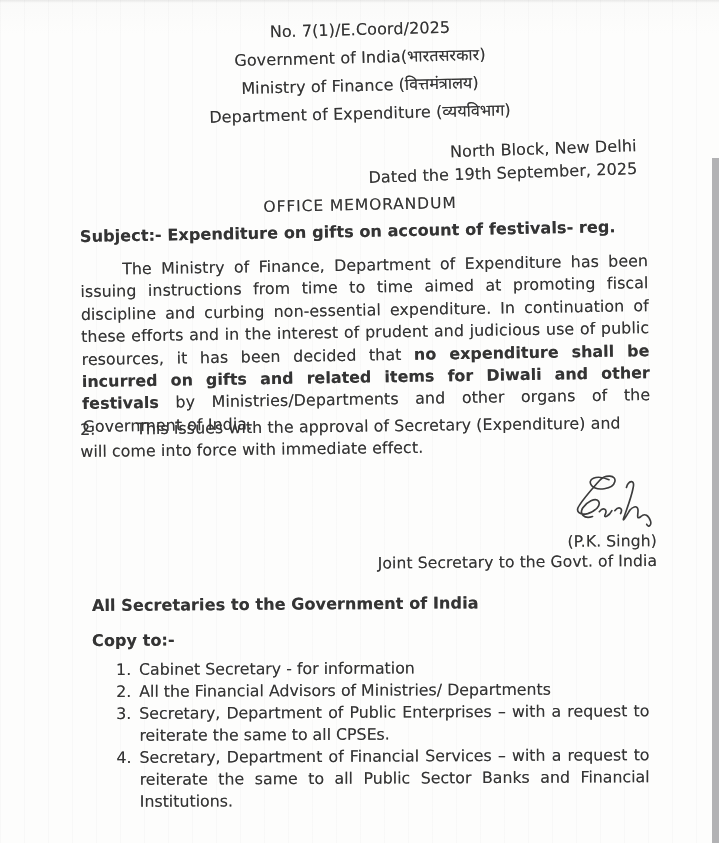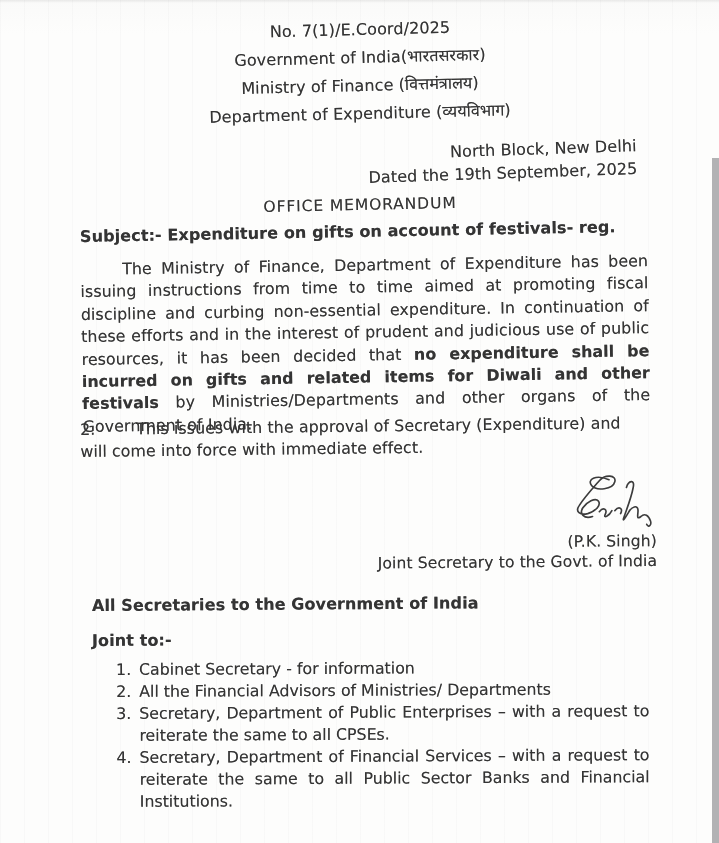--- a/index.html
+++ b/index.html
@@ -130,21 +130,21 @@
     </g>
   </svg>
 
   <div class="txt sig-block">
     <div>(P.K. Singh)</div>
     <div>Joint Secretary to the Govt. of India</div>
   </div>
 
   <div class="txt addressee">All Secretaries to the Government of India</div>
 
-  <div class="txt copy-to">Joint to:-</div>
+  <div class="txt copy-to">Copy to:-</div>
 
   <div class="copy-list">
     <div class="copy-item">
       <span class="inum">1.</span>
       <span>Cabinet Secretary - for information</span>
     </div>
     <div class="copy-item">
       <span class="inum">2.</span>
       <span>All the Financial Advisors of Ministries/ Departments</span>
     </div>

